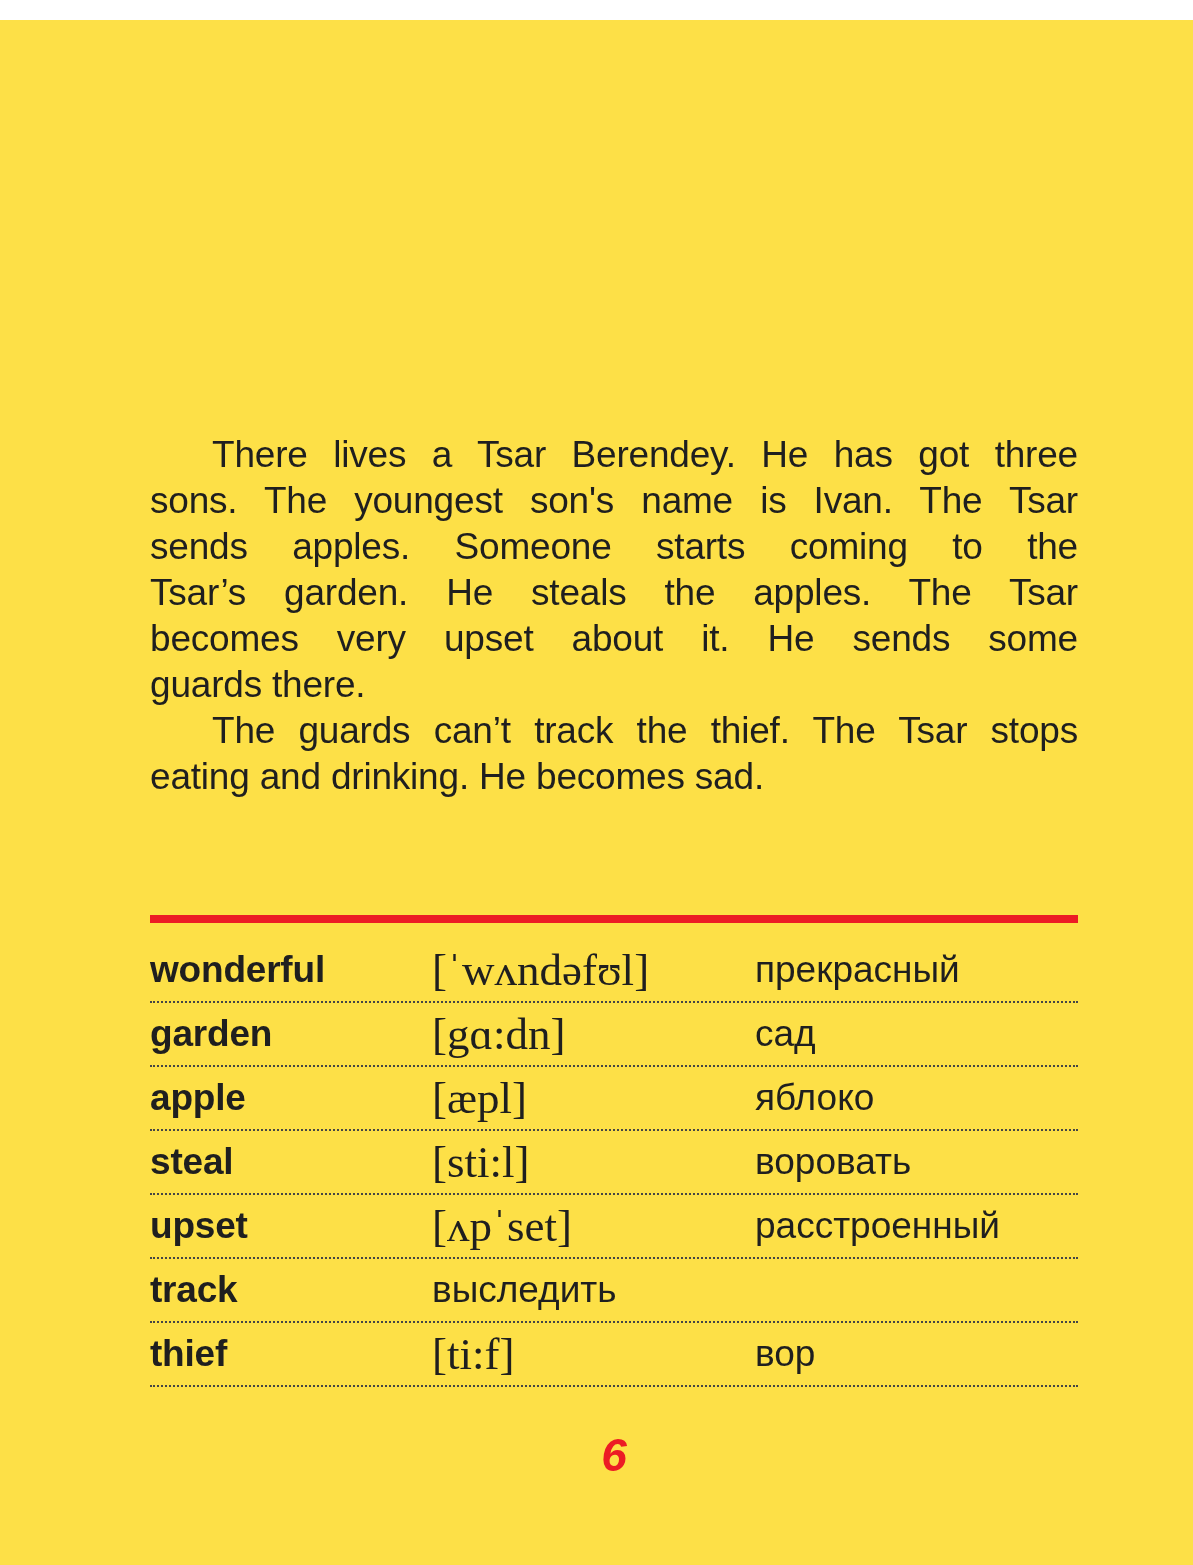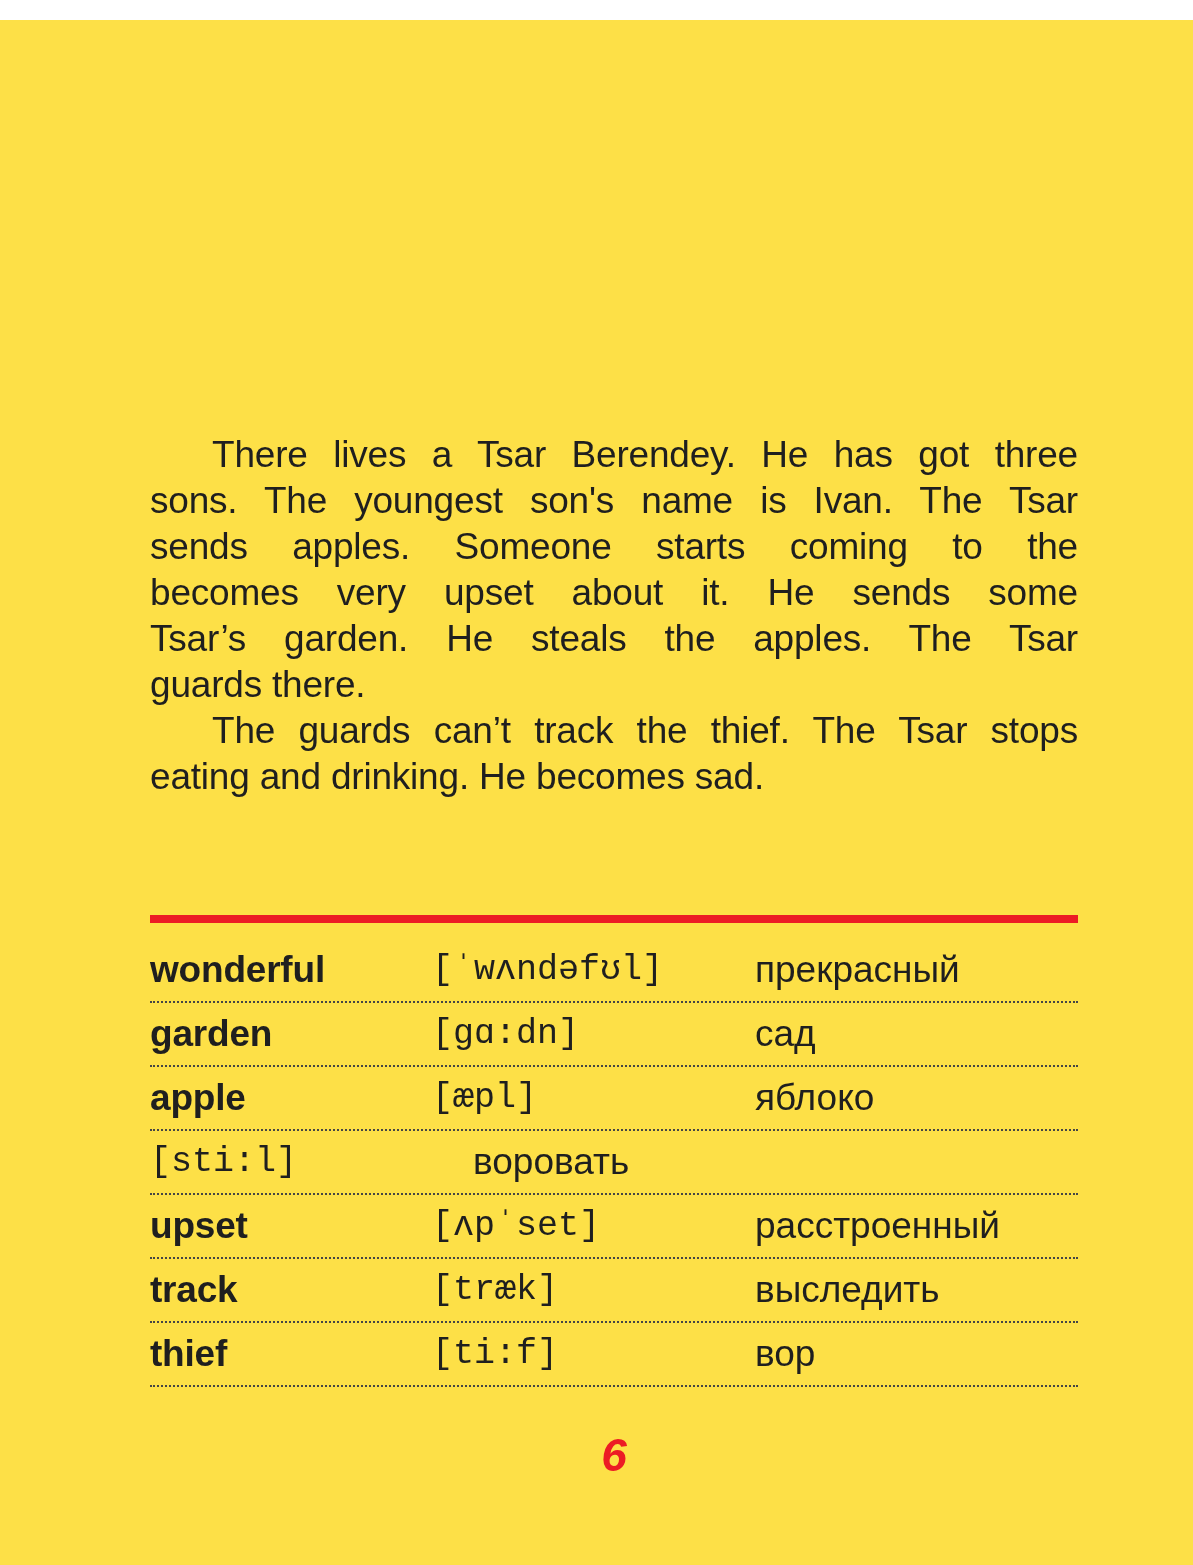--- a/index.html
+++ b/index.html
@@ -58,22 +58,22 @@
     box-sizing: border-box;
     border-bottom: 2px dotted var(--dots);
   }
   .v-word {
     width: 282px;
     font-weight: bold;
     letter-spacing: -0.2px;
   }
   .v-tr {
     width: 323px;
-    font-family: Liberation Mono, monospace;
-    font-size: 35px;
+    font-family: Liberation Serif, serif;
+    font-size: 45px;
   }
   .v-ru { flex: 1; }
   .page-num {
     position: absolute;
     left: 150px;
     top: 1412px;
     width: 928px;
     text-align: center;
     font-size: 46px;
     line-height: 46px;
@@ -85,22 +85,22 @@
 </head>
 <body>
 
 <div class="page">
 
   <div class="story">
     <div>
       <div class="line first">There lives a Tsar Berendey. He has got three</div>
       <div class="line">sons. The youngest son's name is Ivan. The Tsar</div>
       <div class="line">sends apples. Someone starts coming to the</div>
+      <div class="line">Tsar’s garden. He steals the apples. The Tsar</div>
       <div class="line">becomes very upset about it. He sends some</div>
-      <div class="line">Tsar’s garden. He steals the apples. The Tsar</div>
       <div class="line lastline">guards there.</div>
     </div>
     <div>
       <div class="line first">The guards can’t track the thief. The Tsar stops</div>
       <div class="line lastline">eating and drinking. He becomes sad.</div>
     </div>
   </div>
 
   <div class="divider"></div>
 
@@ -114,31 +114,31 @@
       <span class="v-word">garden</span>
       <span class="v-tr">[gɑ:dn]</span>
       <span class="v-ru">сад</span>
     </div>
     <div class="vocab-row">
       <span class="v-word">apple</span>
       <span class="v-tr">[æpl]</span>
       <span class="v-ru">яблоко</span>
     </div>
     <div class="vocab-row">
+      <span class="v-word">steal</span>
       <span class="v-tr">[sti:l]</span>
       <span class="v-ru">воровать</span>
     </div>
     <div class="vocab-row">
       <span class="v-word">upset</span>
       <span class="v-tr">[ʌpˈset]</span>
       <span class="v-ru">расстроенный</span>
     </div>
     <div class="vocab-row">
       <span class="v-word">track</span>
-      <span class="v-tr">[træk]</span>
       <span class="v-ru">выследить</span>
     </div>
     <div class="vocab-row">
       <span class="v-word">thief</span>
       <span class="v-tr">[ti:f]</span>
       <span class="v-ru">вор</span>
     </div>
   </div>
 
   <div class="page-num">6</div>

